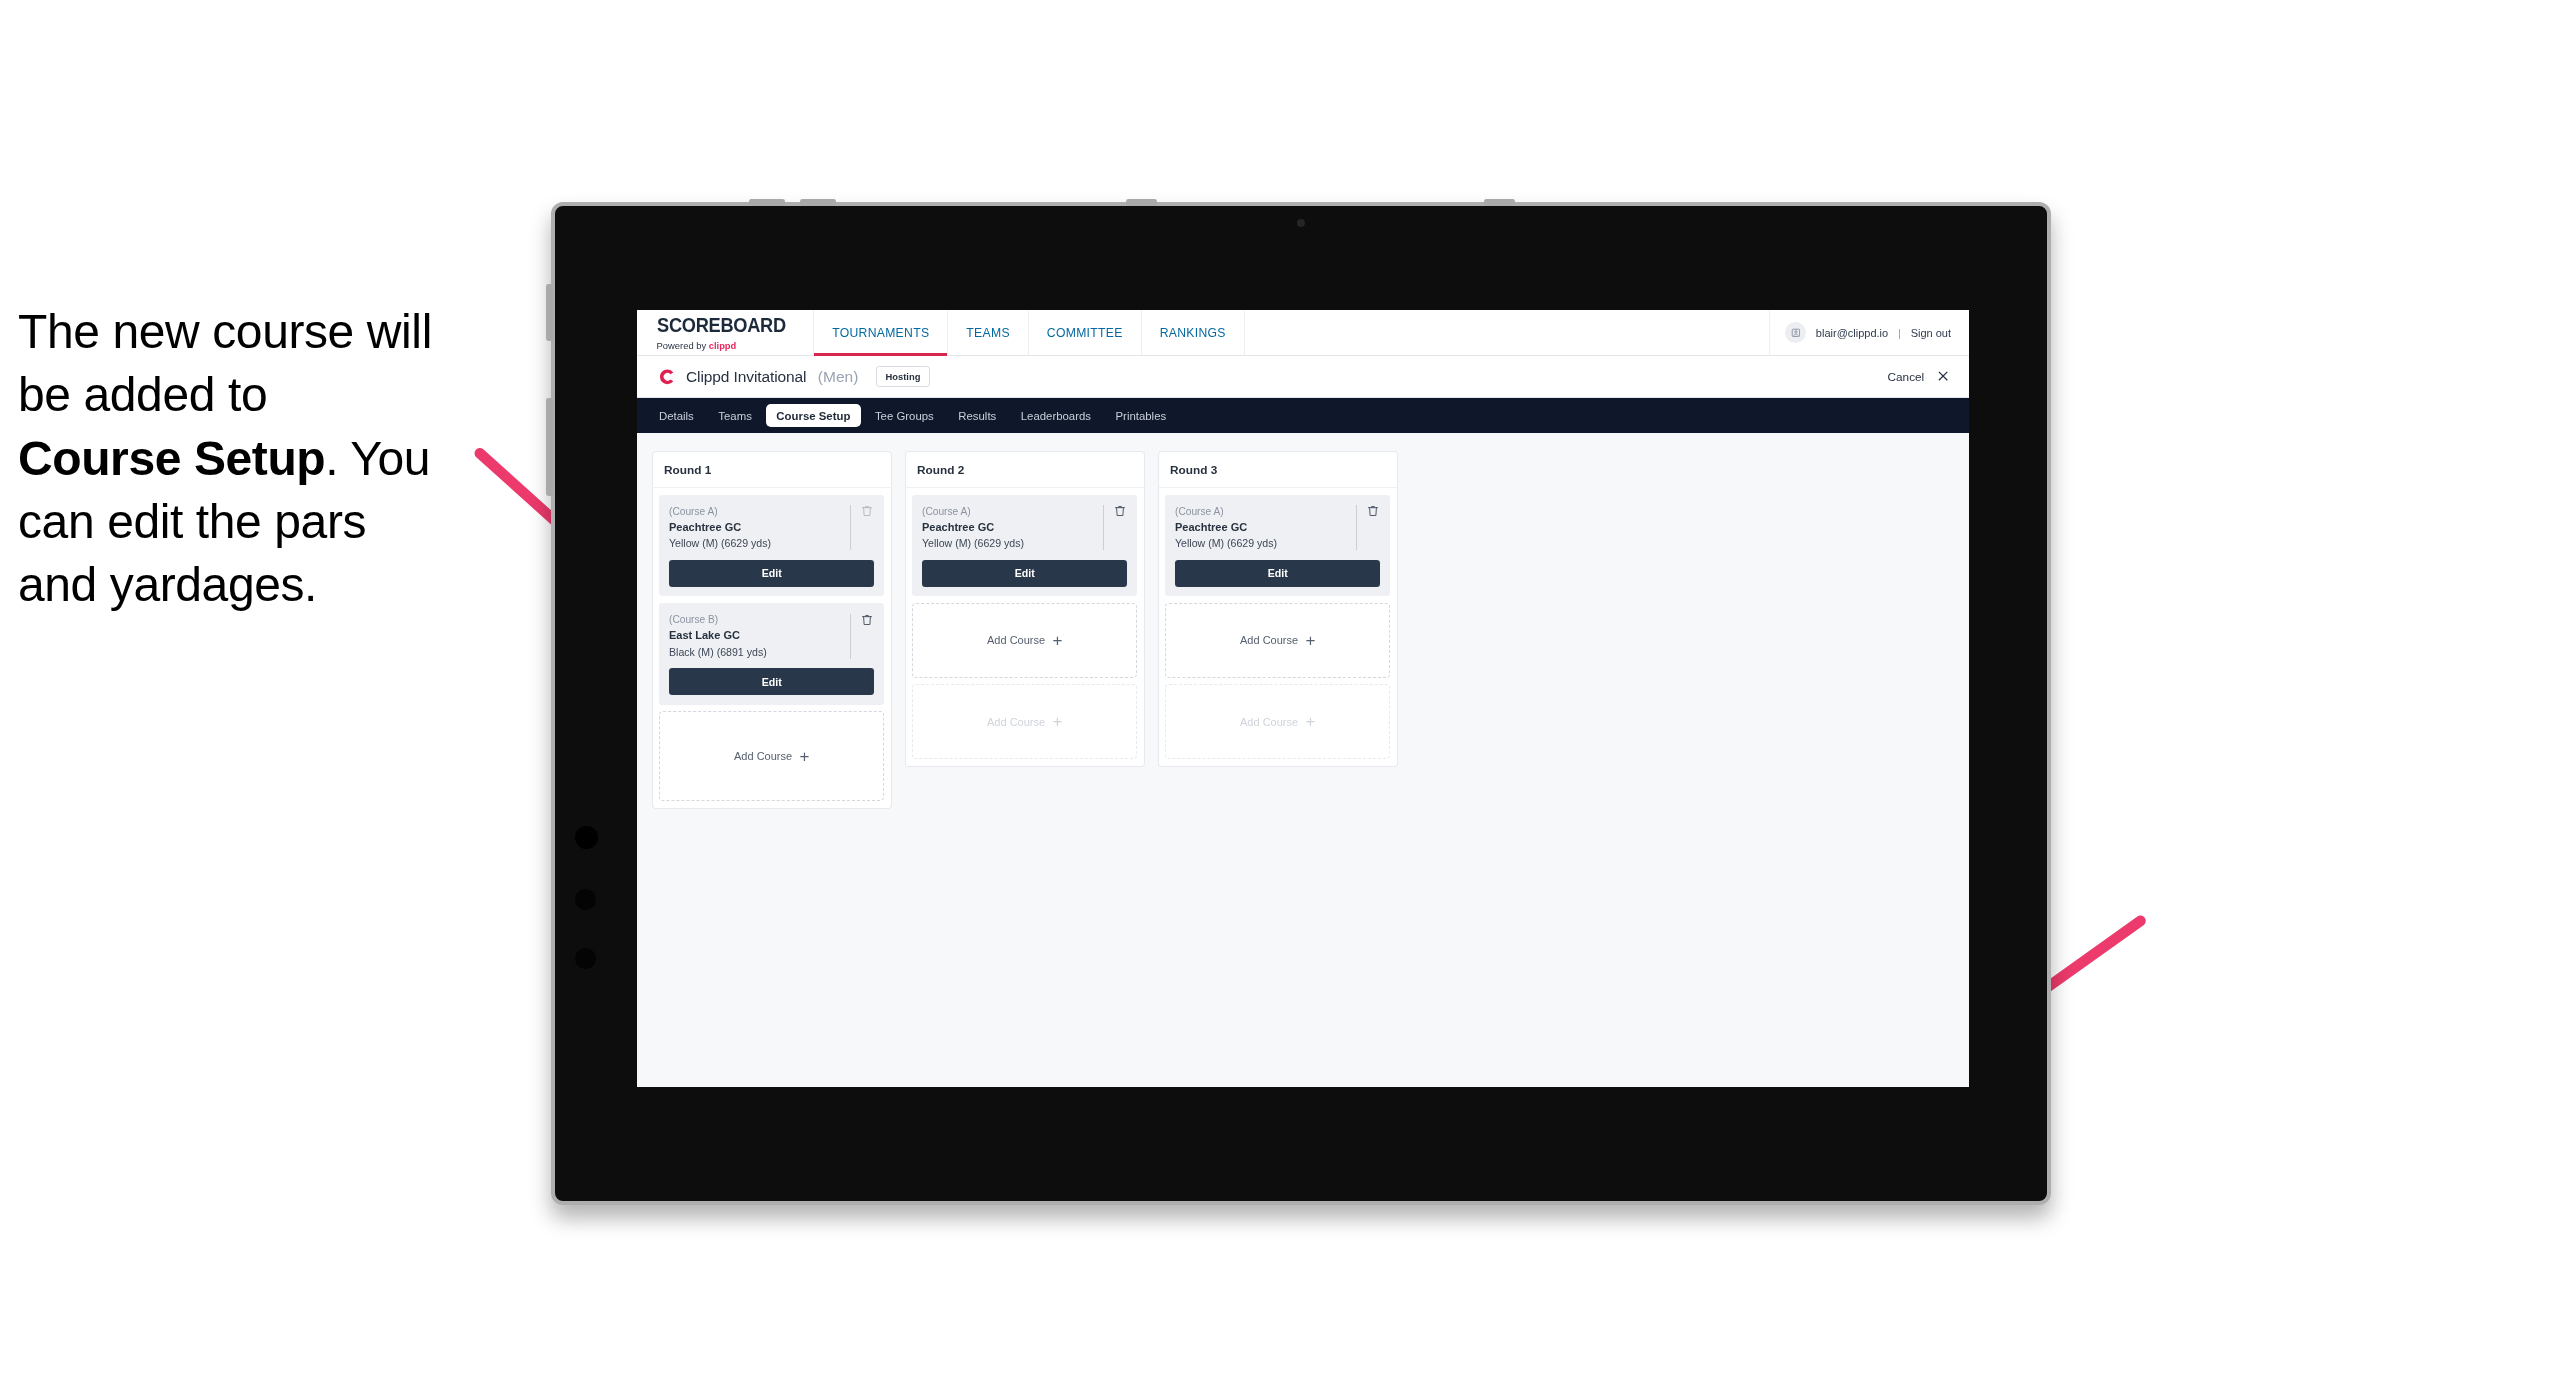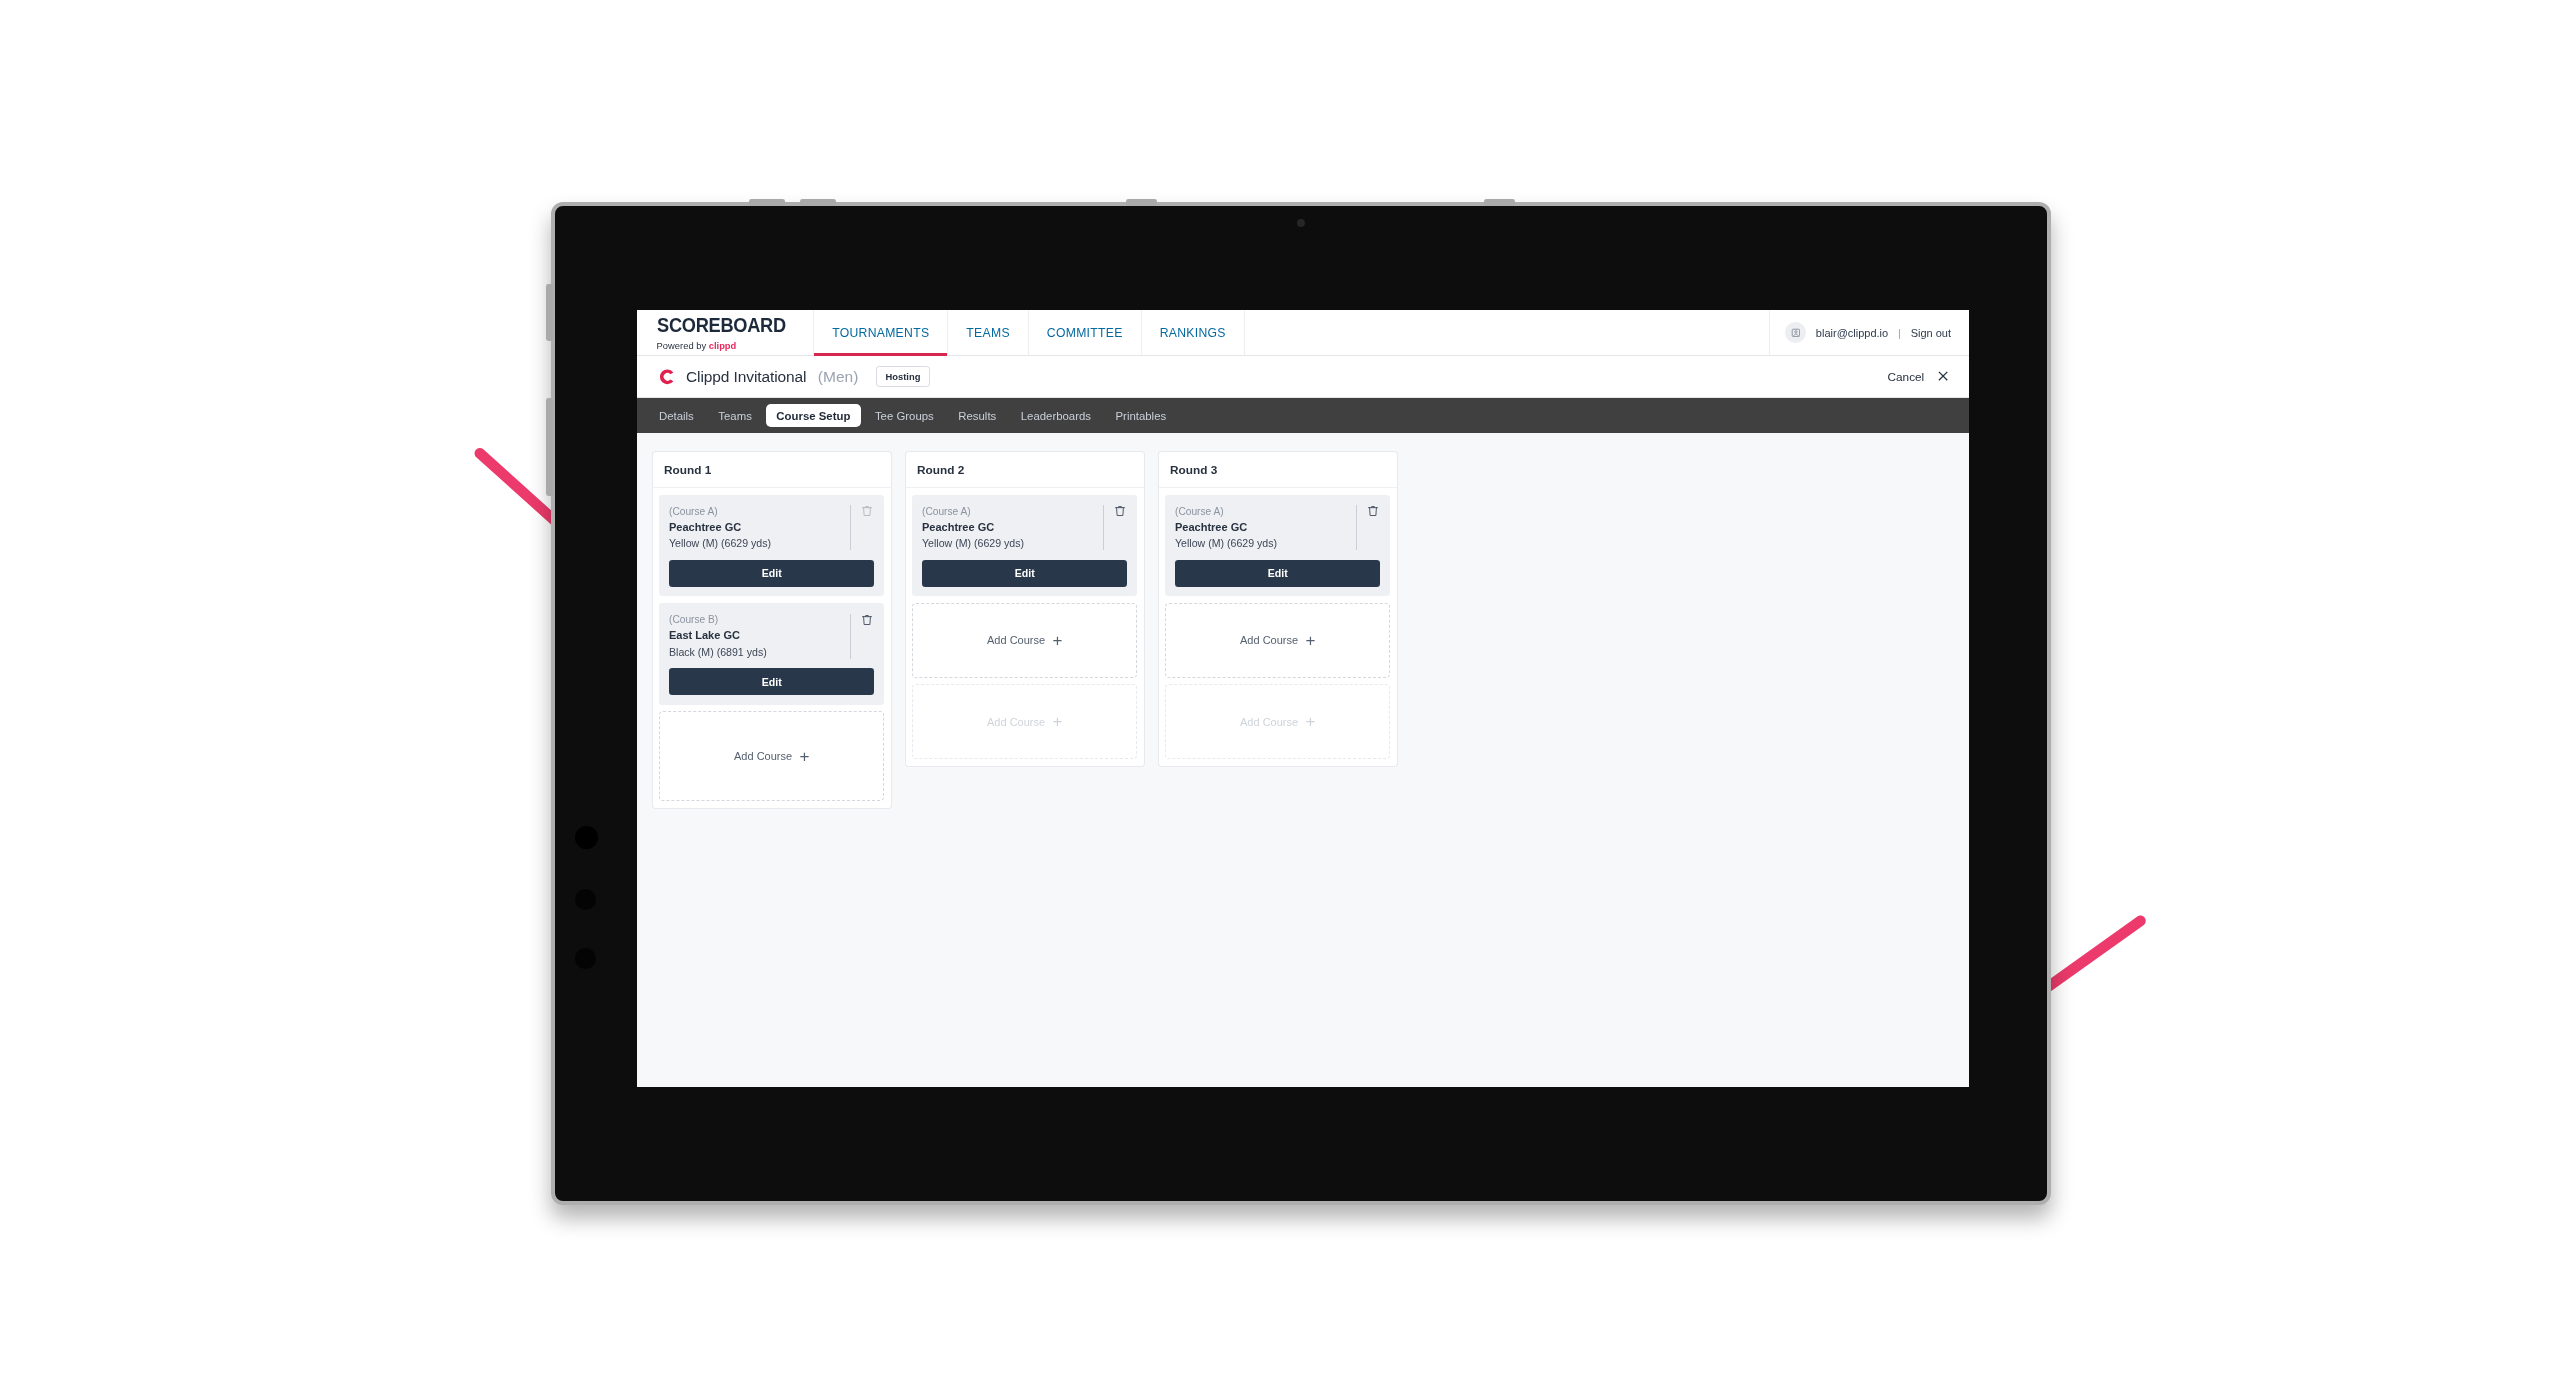--- a/index.html
+++ b/index.html
@@ -112,21 +112,21 @@
   .hosting {
     margin-left:8.2px; font-size:9.4px; font-weight:700; color:#27313f;
     border:0.8px solid #d8dbe1; border-radius:3.3px; padding:4.1px 8.2px; background:#fff;
   }
   .tbar-spacer { flex:1; }
   .cancel { display:flex; align-items:center; gap:13px; font-size:11.8px; color:#27313f; cursor:pointer; }
   .cancel svg { width:12.2px; height:12.2px; }
 
   
   #tabs {
-    height: 35px; background:#404040; display:flex; align-items:center;
+    height: 35px; background:#0f172a; display:flex; align-items:center;
     padding: 0 11.4px; gap: 3.3px;
   }
   .tab {
     font-size:11.4px; color:#c9d0da; padding: 5.7px 10.6px; border-radius:4.9px;
     cursor:pointer; white-space:nowrap;
   }
   .tab.active { background:#ffffff; color:#1f2937; font-weight:700; }
 
   
   #content { padding: 18px 14.7px; display:flex; gap: 13px; align-items:flex-start; }
@@ -166,20 +166,23 @@
   .add-card .plus { font-size: 17px; color:#55606f; line-height:1; font-weight:300; }
   .add-card.disabled { border-color:#e7e9ee; }
   .add-card.disabled .lbl, .add-card.disabled .plus { color:#cfd4db; }
   .add-card.tall { height: 90px; }
 </style>
 </head>
 <body>
 
 <div id="stage">
 
+  <div class="annot" id="annot-left">
+    <span>The new course will be added to </span><b>Course Setup</b><span>. You can edit the pars and yardages.</span>
+  </div>
 
 
   <svg class="arrow" id="arrow-left" style="left:457px; top:432px; width:228px; height:220px;" viewBox="0 0 280 270">
     <line x1="28" y1="26" x2="228" y2="206" stroke="#eb3a6b" stroke-width="13" stroke-linecap="round"></line>
     <polygon points="264,258 196,200 200,246 160,254" fill="#eb3a6b"></polygon>
   </svg>
 
   <svg class="arrow" id="arrow-right" style="left:1965px; top:911px; width:204px; height:147px;" viewBox="0 0 250 180">
     <line x1="215" y1="12" x2="75" y2="112" stroke="#eb3a6b" stroke-width="13" stroke-linecap="round"></line>
     <polygon points="18,148 44,80 58,108 96,96" fill="#eb3a6b"></polygon>

